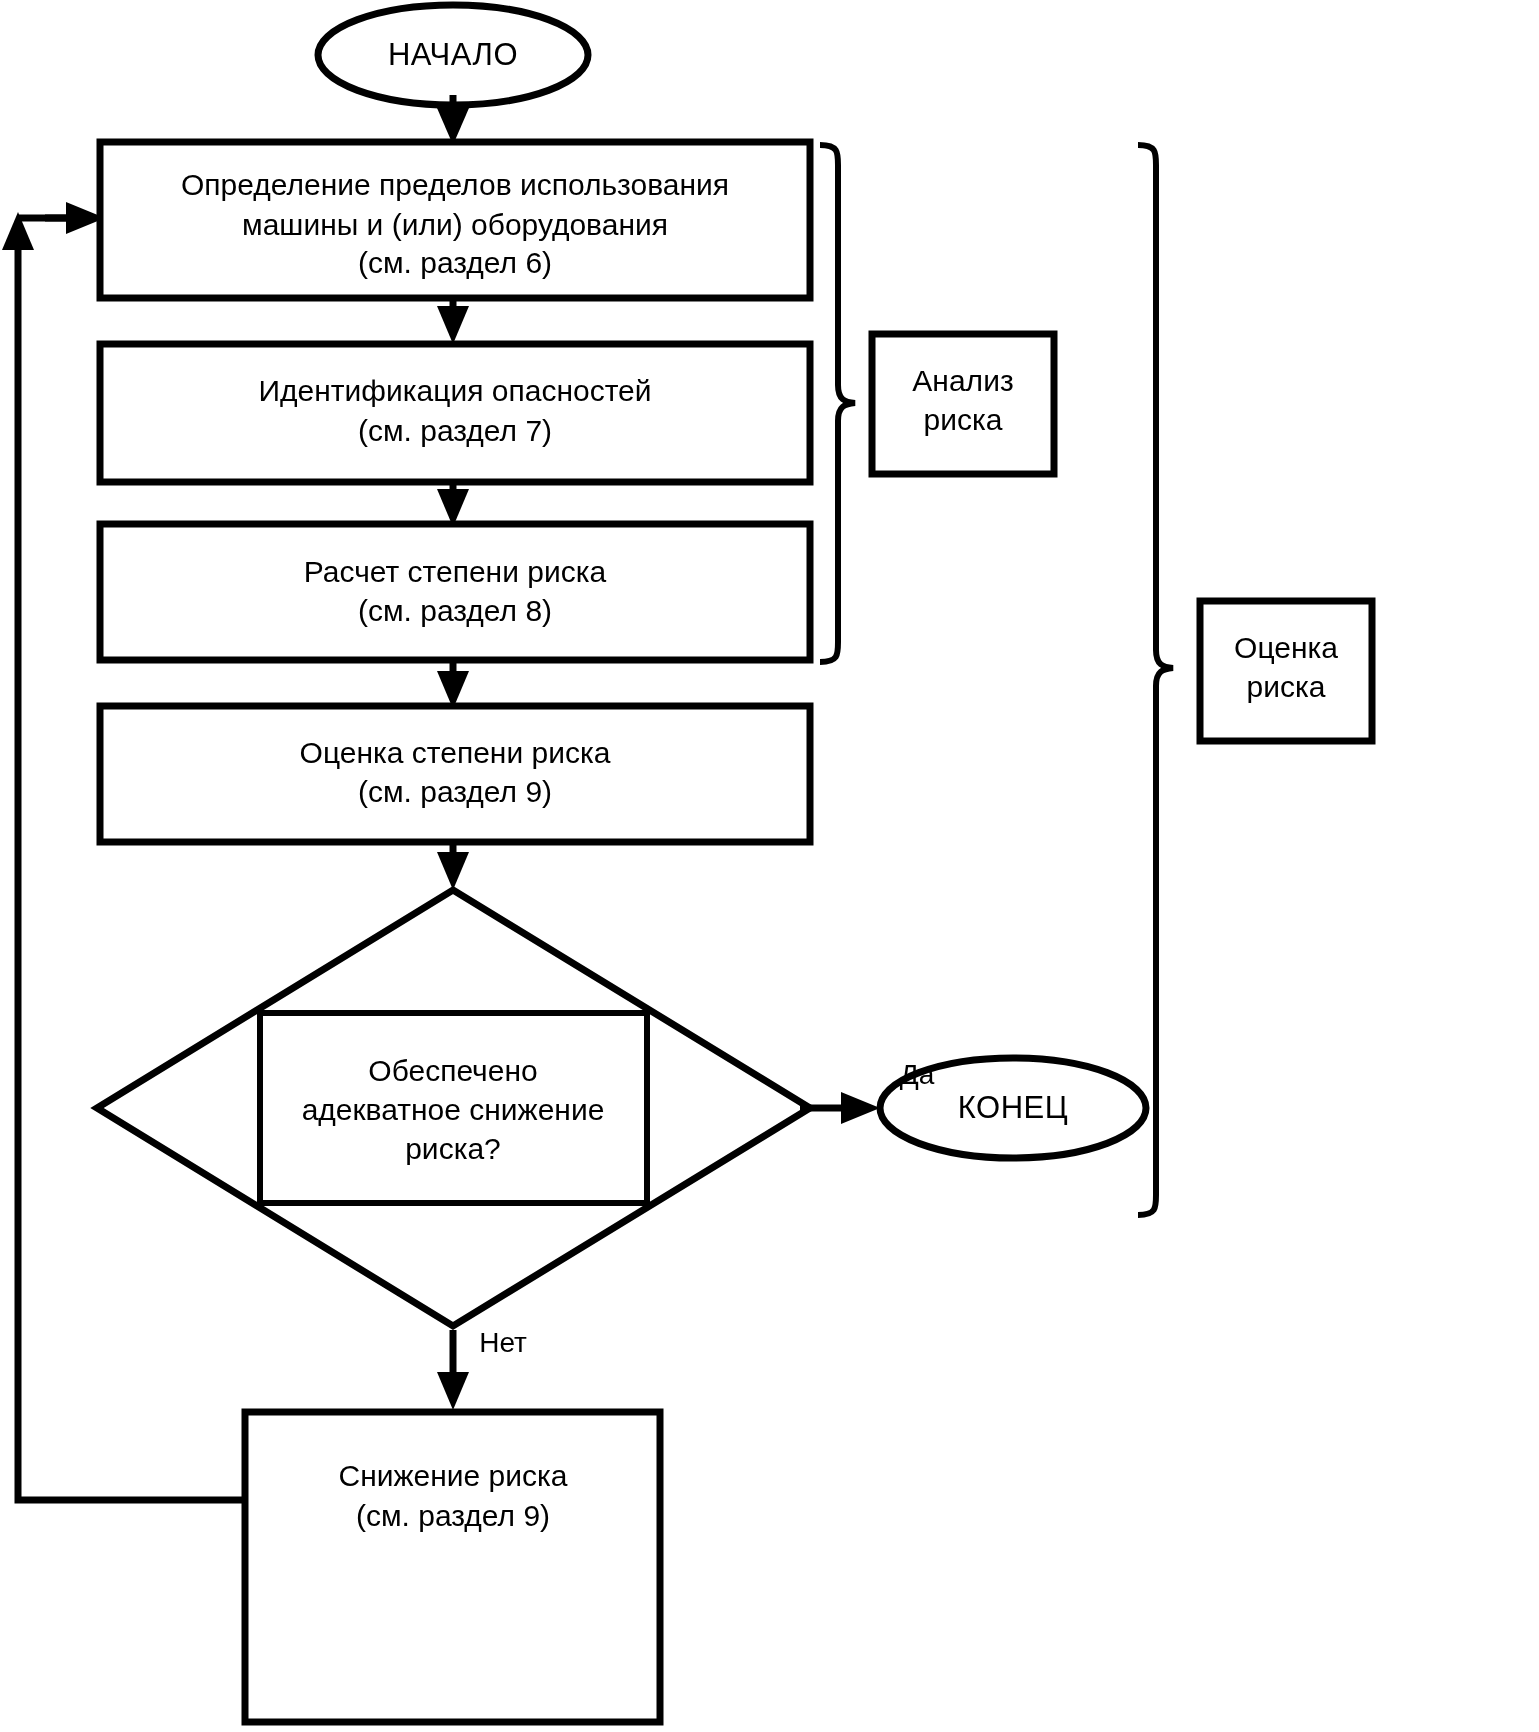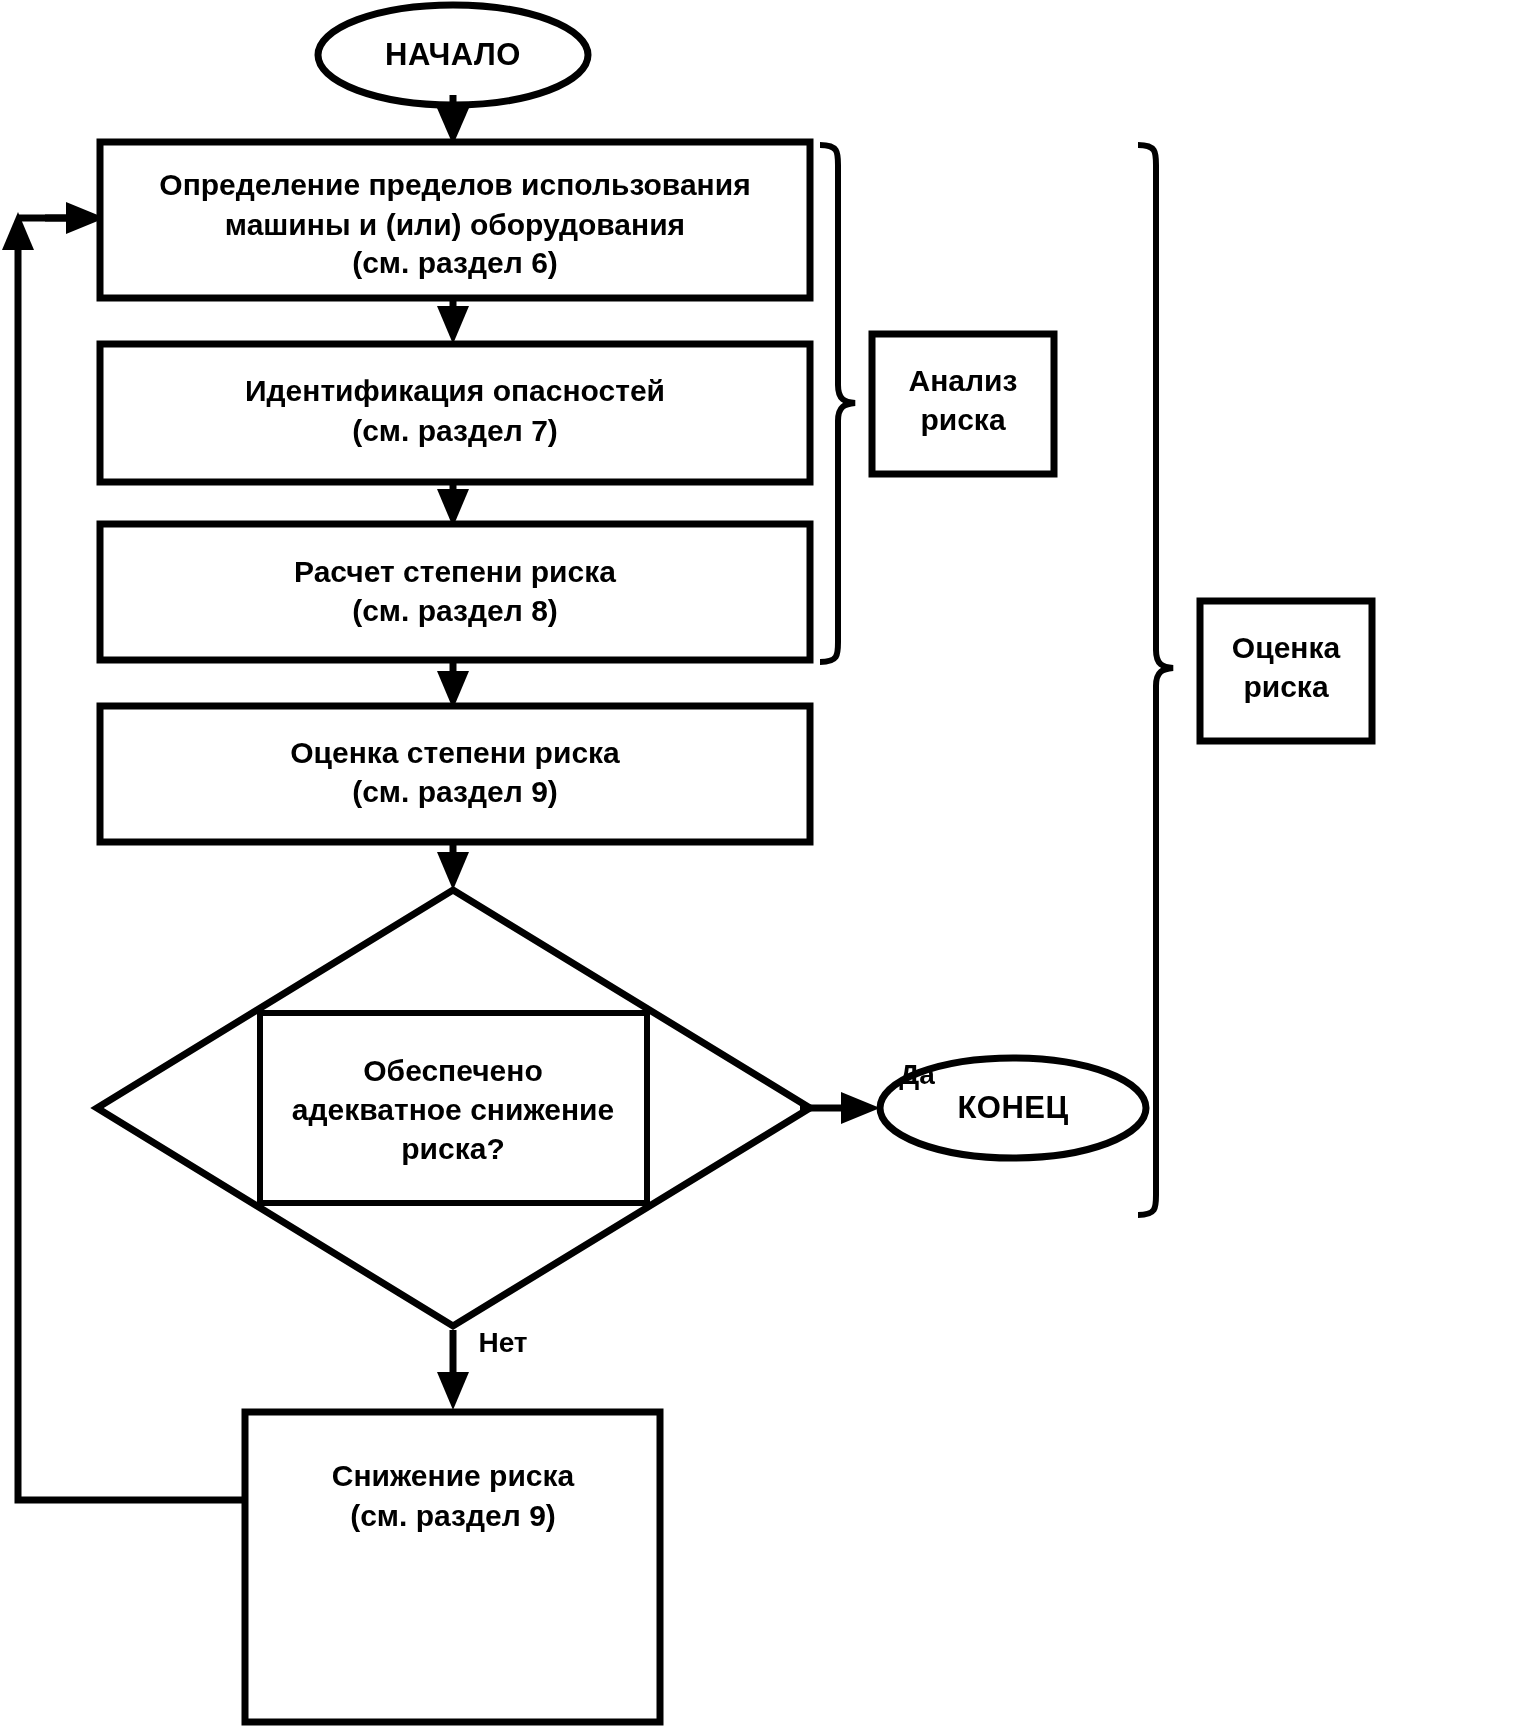--- a/index.html
+++ b/index.html
@@ -9,21 +9,20 @@
   }
   body {
     font-family: "Liberation Sans", sans-serif;
   }
   #canvas {
     position: relative;
     width: 1539px;
     height: 1732px;
     background: #ffffff;
     overflow: hidden;
-    font-weight: bold;
   }
   #flow-svg {
     position: absolute;
     left: 0;
     top: 0;
     width: 1539px;
     height: 1732px;
   }
   .node-text {
     font-family: "Liberation Sans", sans-serif;

